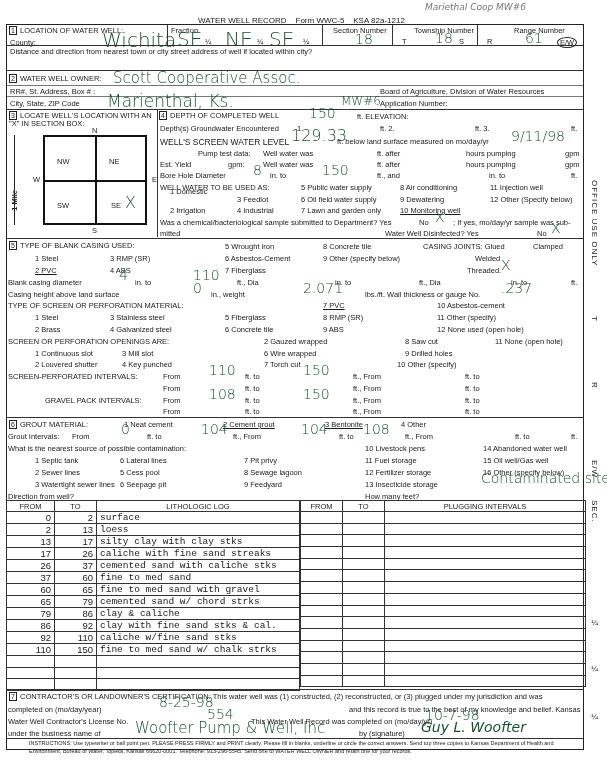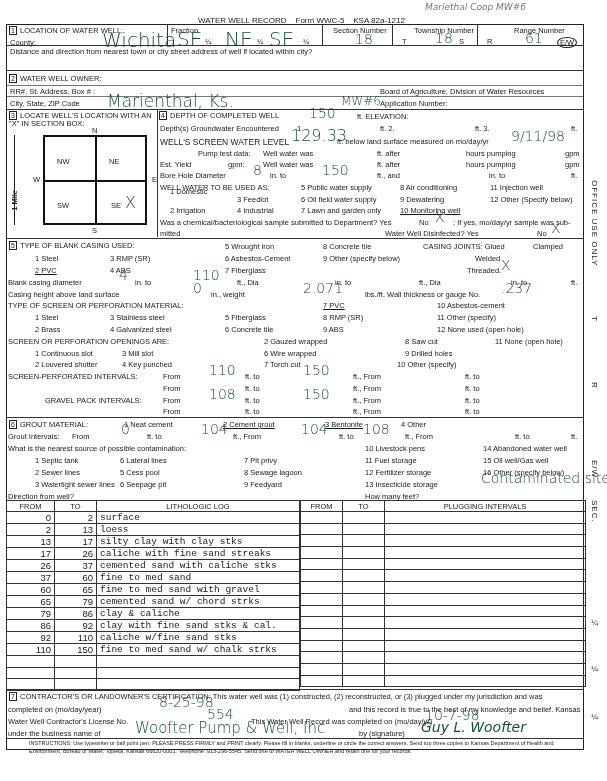--- a/index.html
+++ b/index.html
@@ -58,20 +58,21 @@
   <div class="vline" style="left:470px;height:20px;bottom:auto;"></div>
   <div class="abs lbl" style="left:507px;top:1px;">Range Number</div>
   <div class="abs lbl" style="left:480px;top:12px;">R</div>
   <div class="abs hw med" style="left:518px;top:6px;">61</div>
   <div class="abs lbl" style="left:550px;top:12px;border:1px solid #222;border-radius:50%;padding:0 2px;">E/W</div>
   <div class="hline" style="top:20px;"></div>
   <div class="abs lbl" style="left:3px;top:22px;">Distance and direction from nearest town or city street address of well if located within city?</div>
   <div class="hline" style="top:45px;"></div>
 
   <div class="abs" style="left:2px;top:49px;"><span class="secnum">2</span><span class="lbl">WATER WELL OWNER:</span></div>
+  <div class="abs hw" style="left:106px;top:44px;font-size:15px;">Scott Cooperative Assoc.</div>
   <div class="hline" style="top:60px;border-color:#777;"></div>
   <div class="abs lbl" style="left:3px;top:62px;">RR#, St. Address, Box # :</div>
   <div class="abs lbl" style="left:373px;top:62px;">Board of Agriculture, Division of Water Resources</div>
   <div class="hline" style="top:71px;border-color:#777;"></div>
   <div class="abs lbl" style="left:3px;top:74px;">City, State, ZIP Code</div>
   <div class="abs hw" style="left:100px;top:66px;font-size:17px;">Marienthal, Ks.</div>
   <div class="abs hw" style="left:334px;top:69px;font-size:12px;">MW#6</div>
   <div class="abs lbl" style="left:373px;top:74px;">Application Number:</div>
   <div class="hline" style="top:84px;"></div>
 

